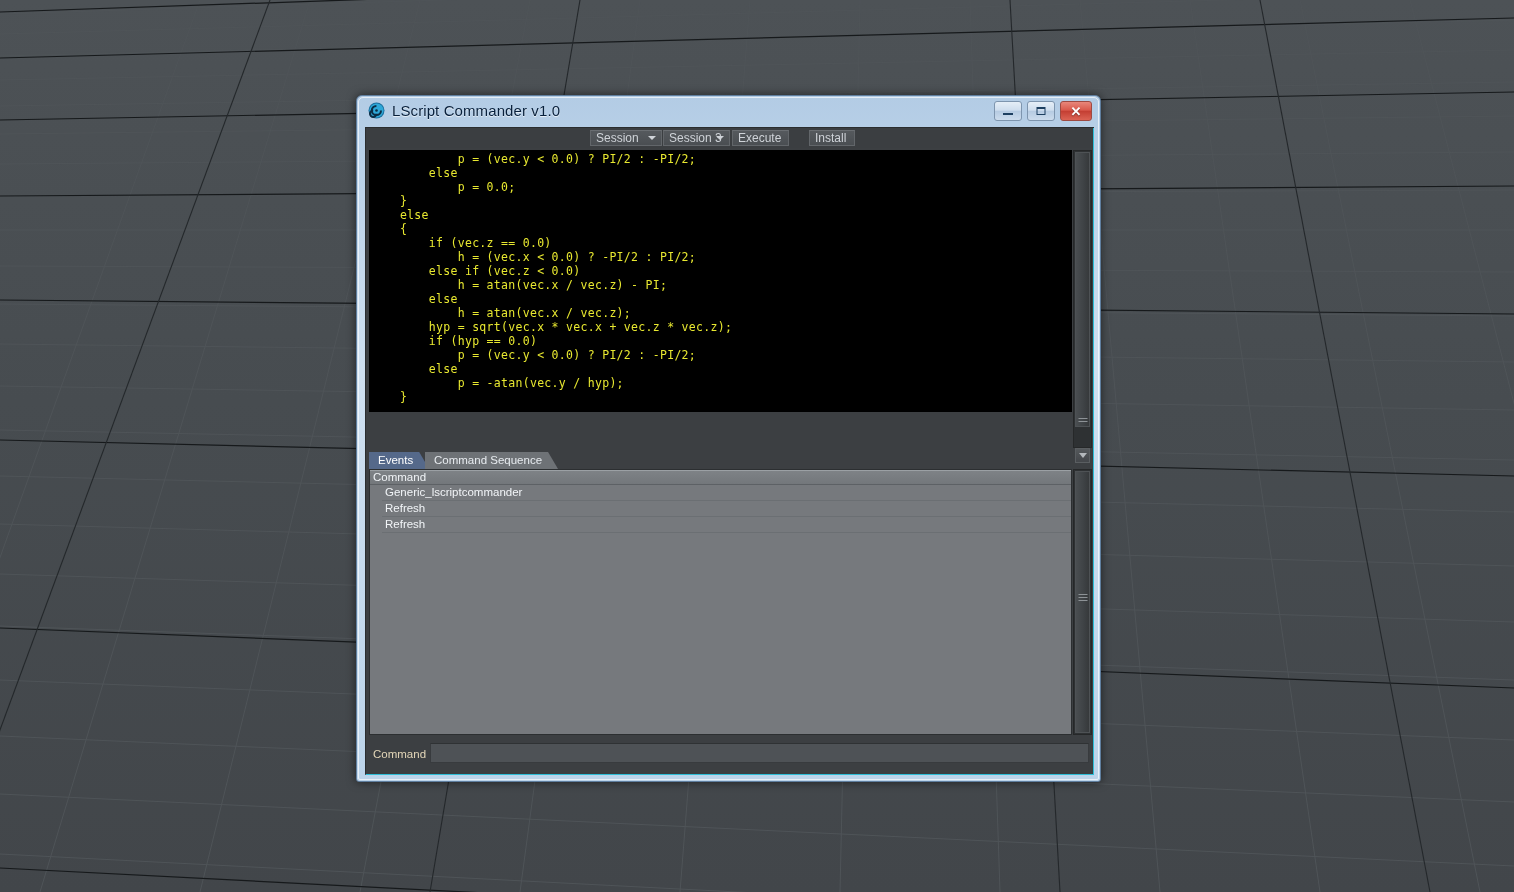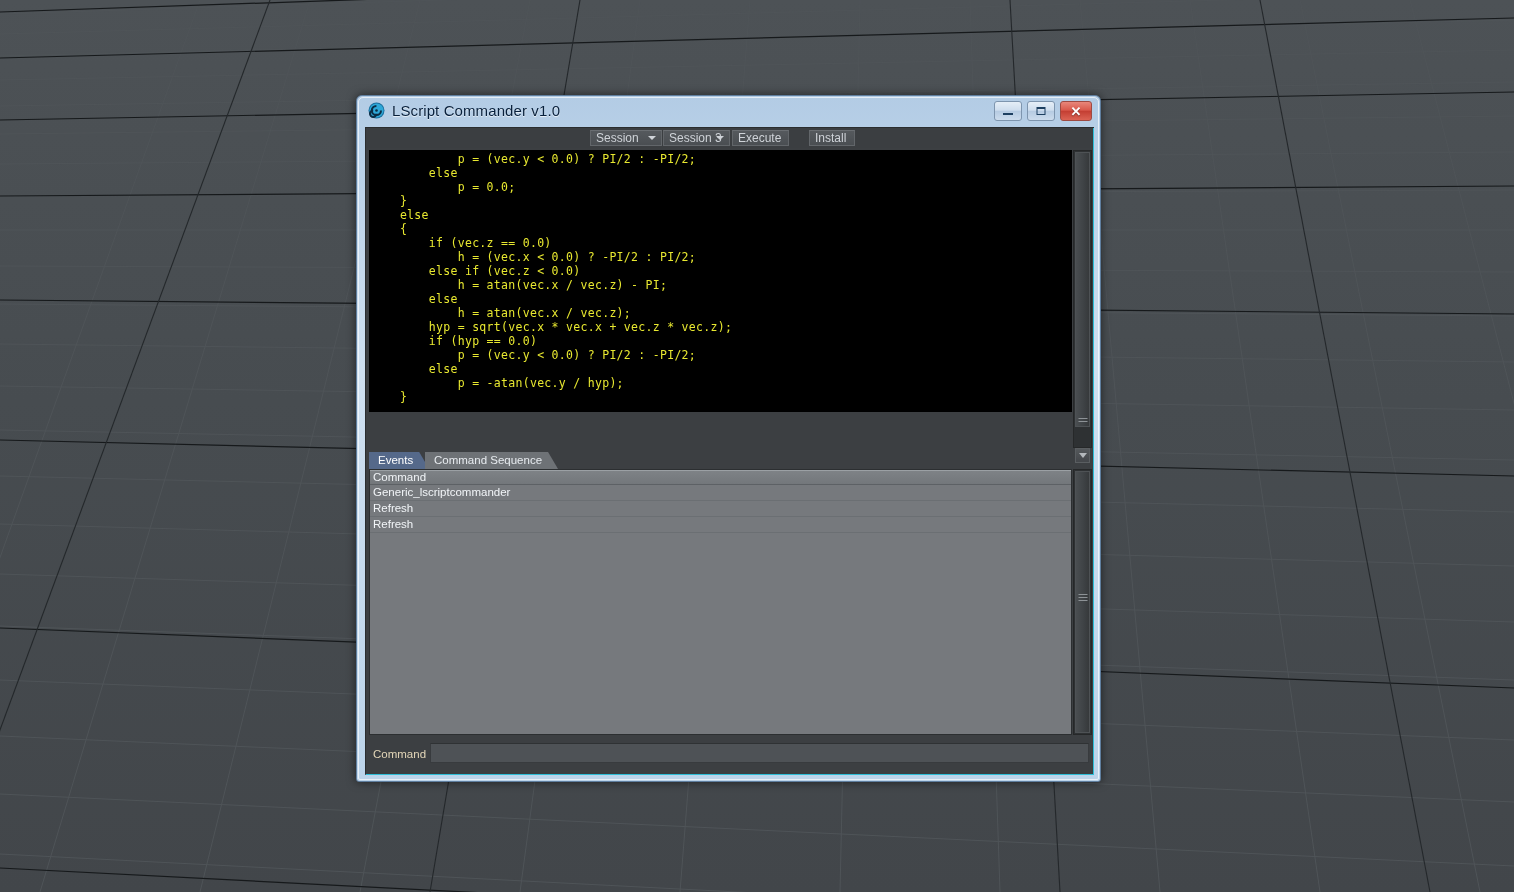--- a/index.html
+++ b/index.html
@@ -241,20 +241,21 @@
   .list-row {
     height: 16px;
     color: #f2f5f8;
     font-size: 11.5px;
     line-height: 15px;
     padding-left: 3px;
     border-bottom: 1px solid #6b6f73;
     background: #76797d;
     cursor: pointer;
     white-space: nowrap;
+    margin-left: 12px;
   }
   #list-blank { position:absolute; left:0; right:0; top:64px; bottom:0; background:#76797d; }
 
   
   #list-sb {
     position: absolute;
     left: 707px; top: 341px;
     width: 19px; height: 266px;
     background: #2e3133;
     border: 1px solid #262829;

